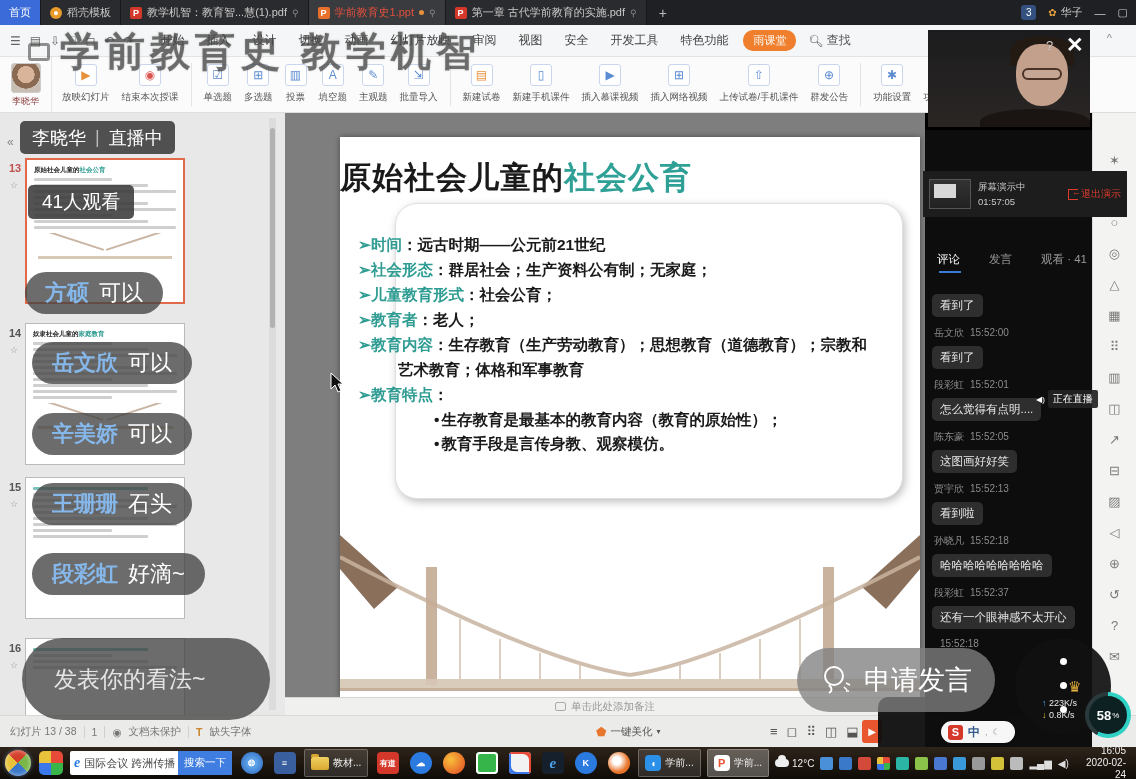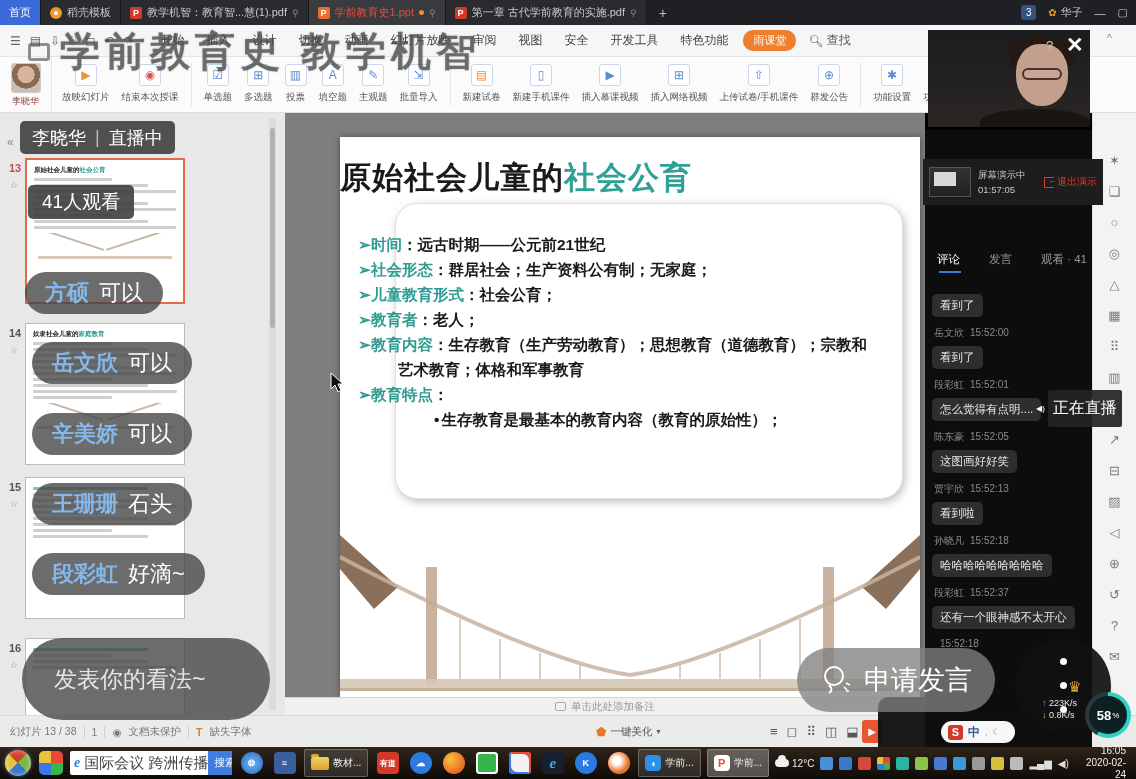--- a/index.html
+++ b/index.html
@@ -78,25 +78,25 @@
   #cursor{position:absolute;left:-10px;top:235px;z-index:9}
   #notesrow{position:absolute;left:0;bottom:0;width:640px;height:18px;background:#f0f0ee;border-top:1px solid #d5d5d5;
      display:flex;align-items:center;justify-content:center;gap:5px;color:#999;font-size:10.5px}
   #notesrow .nicon{width:11px;height:9px;border:1px solid #aaa;border-radius:2px}
   
   #rightsidebar{left:1092px;top:113px;width:44px;height:634px;background:#f3f3f1;border-left:1px solid #ddd;z-index:3;
      display:flex;flex-direction:column;align-items:center;padding-top:38px;gap:13px}
   .sb-ic{width:18px;height:18px;color:#7a7a7a;font-size:13px;display:flex;align-items:center;justify-content:center;cursor:pointer}
   #livetip{left:1036px;top:390px;z-index:46;display:flex;align-items:center;gap:3px}
   #livetip .spk{color:#fff;font-size:8px}
-  #livetip .txt{background:rgba(35,35,35,.92);color:#fff;font-size:16px;padding:8px 5px;border-radius:2px;white-space:nowrap}
+  #livetip .txt{background:rgba(35,35,35,.92);color:#fff;font-size:10px;padding:2px 5px;border-radius:2px;white-space:nowrap}
   
   #chatpanel{left:925px;top:130px;width:167px;height:617px;background:rgba(14,14,14,.95);z-index:20}
   #darkcorner{left:878px;top:697px;width:214px;height:50px;background:rgba(14,14,14,.95);z-index:19;border-top-left-radius:10px}
-  #sharecard{left:923px;top:159px;width:180px;height:46px;background:#1d1d1d;z-index:22;display:flex;align-items:center;padding:16px 6px;gap:7px}
+  #sharecard{left:923px;top:171px;width:204px;height:46px;background:#1d1d1d;z-index:22;display:flex;align-items:center;padding:16px 6px;gap:7px}
   #sharecard .shot{width:42px;height:30px;background:linear-gradient(#333,#222);border:1px solid #555;position:relative}
   #sharecard .shot::after{content:"";position:absolute;left:4px;top:4px;width:22px;height:14px;background:#d8d8d8}
   #sharecard .meta{display:flex;flex-direction:column;gap:2px;font-size:9.5px;color:#c9c9c9}
   #exitbtn{margin-left:auto;display:flex;align-items:center;gap:3px;color:#e03c2e;font-size:10px;cursor:pointer}
   #exitbtn .door{width:10px;height:11px;border:1.5px solid #e03c2e;border-right:none;position:relative}
   #exitbtn .door::after{content:"←";position:absolute;left:3px;top:-3px;font-size:9px}
   #chattabs{position:absolute;left:12px;top:122px;width:150px;display:flex;justify-content:space-between}
   .ctab{font-size:11.5px;color:#9a9a9a;padding-bottom:6px;cursor:pointer;position:relative}
   .ctab.active{color:#fff}
   .ctab.active::after{content:"";position:absolute;left:2px;bottom:0;width:22px;height:2px;background:#3a7bd5}
@@ -149,21 +149,21 @@
   #imebar .s{width:15px;height:15px;background:#d4382a;border-radius:3px;color:#fff;font-size:11px;font-weight:bold;display:flex;align-items:center;justify-content:center}
   #imebar .zh{color:#345a8c;font-weight:bold;font-size:12px}
   #imebar .mi{color:#999;font-size:9px}
   
   #taskbar{left:0;top:747px;width:1136px;height:32px;background:linear-gradient(#2e241a,#0f0b07);z-index:60;display:flex;align-items:center;gap:6px;padding:0 4px}
   .tk{width:27px;height:27px;border-radius:4px;display:flex;align-items:center;justify-content:center;cursor:pointer;flex:none}
   #startorb{width:26px;height:26px;border-radius:50%;background:conic-gradient(from -45deg,#d43f2a 0 90deg,#7ab648 90deg 180deg,#3a77c9 180deg 270deg,#e8c23a 270deg 360deg);box-shadow:inset 0 0 5px rgba(255,255,255,.6),0 0 4px rgba(120,180,255,.5)}
   #pinwheel{background:conic-gradient(#e84a3a 0 90deg,#3ab54a 90deg 180deg,#3a77e8 180deg 270deg,#e8c23a 270deg 360deg);border-radius:5px;width:24px;height:24px}
   #searchbox{width:162px;height:24px;background:#fff;border-radius:2px;display:flex;align-items:center;flex:none;overflow:hidden;cursor:text}
   #searchbox .e{color:#2a7ae0;font-weight:bold;font-style:italic;font-size:14px;padding:0 4px;font-family:"Liberation Serif",serif}
-  #searchbox .q{font-size:15px;color:#444;flex:1;white-space:nowrap}
+  #searchbox .q{font-size:11px;color:#444;flex:1;white-space:nowrap}
   #searchbox .btn{background:#3f7de0;color:#fff;font-size:10.5px;height:100%;display:flex;align-items:center;padding:0 6px;flex:none;cursor:pointer}
   .winitem{display:flex;align-items:center;gap:4px;background:rgba(255,255,255,.12);border:1px solid rgba(255,255,255,.25);border-radius:2px;height:28px;padding:0 6px;color:#eee;font-size:10px;flex:none;cursor:pointer}
   .winitem.active{background:rgba(255,255,255,.28)}
   .folderic{width:18px;height:13px;background:linear-gradient(#f0d060,#d8a830);border-radius:2px;position:relative}
   .folderic::before{content:"";position:absolute;top:-3px;left:0;width:8px;height:3px;background:#d8a830;border-radius:2px 2px 0 0}
   .sqic{width:22px;height:22px;border-radius:4px;display:flex;align-items:center;justify-content:center;color:#fff;font-size:9px;font-weight:bold;flex:none}
   #tray{margin-left:auto;display:flex;align-items:center;gap:6px}
   #weather{display:flex;align-items:center;gap:3px;color:#eee;font-size:10px}
   #weather .cl{width:14px;height:8px;background:#eee;border-radius:6px;position:relative}
   #weather .cl::before{content:"";position:absolute;left:3px;top:-4px;width:8px;height:8px;border-radius:50%;background:#eee}
@@ -444,20 +444,21 @@
     </svg>
   <div id="bullets">
         <div class="bl"><span class="arrow">➢</span><span class="key">时间</span><span class="rest">：远古时期——公元前21世纪</span></div>
         <div class="bl"><span class="arrow">➢</span><span class="key">社会形态</span><span class="rest">：群居社会；生产资料公有制；无家庭；</span></div>
         <div class="bl"><span class="arrow">➢</span><span class="key">儿童教育形式</span><span class="rest">：社会公育；</span></div>
         <div class="bl"><span class="arrow">➢</span><span class="key">教育者</span><span class="rest">：老人；</span></div>
         <div class="bl"><span class="arrow">➢</span><span class="key">教育内容</span><span class="rest">：生存教育（生产劳动教育）；思想教育（道德教育）；宗教和艺术教育；体格和军事教育</span></div>
         <div class="bl"><span class="arrow">➢</span><span class="key">教育特点</span><span class="rest">：</span></div>
         <div id="points">
           <div class="pt">生存教育是最基本的教育内容（教育的原始性）；</div>
+          <div class="pt">教育手段是言传身教、观察模仿。</div>
         </div>
       </div>
     </div>
   <div id="notesrow">
     <span class="nicon"></span>
     <span>单击此处添加备注</span>
   </div>
 </div>
 
 <div id="rightsidebar" class="abs">

